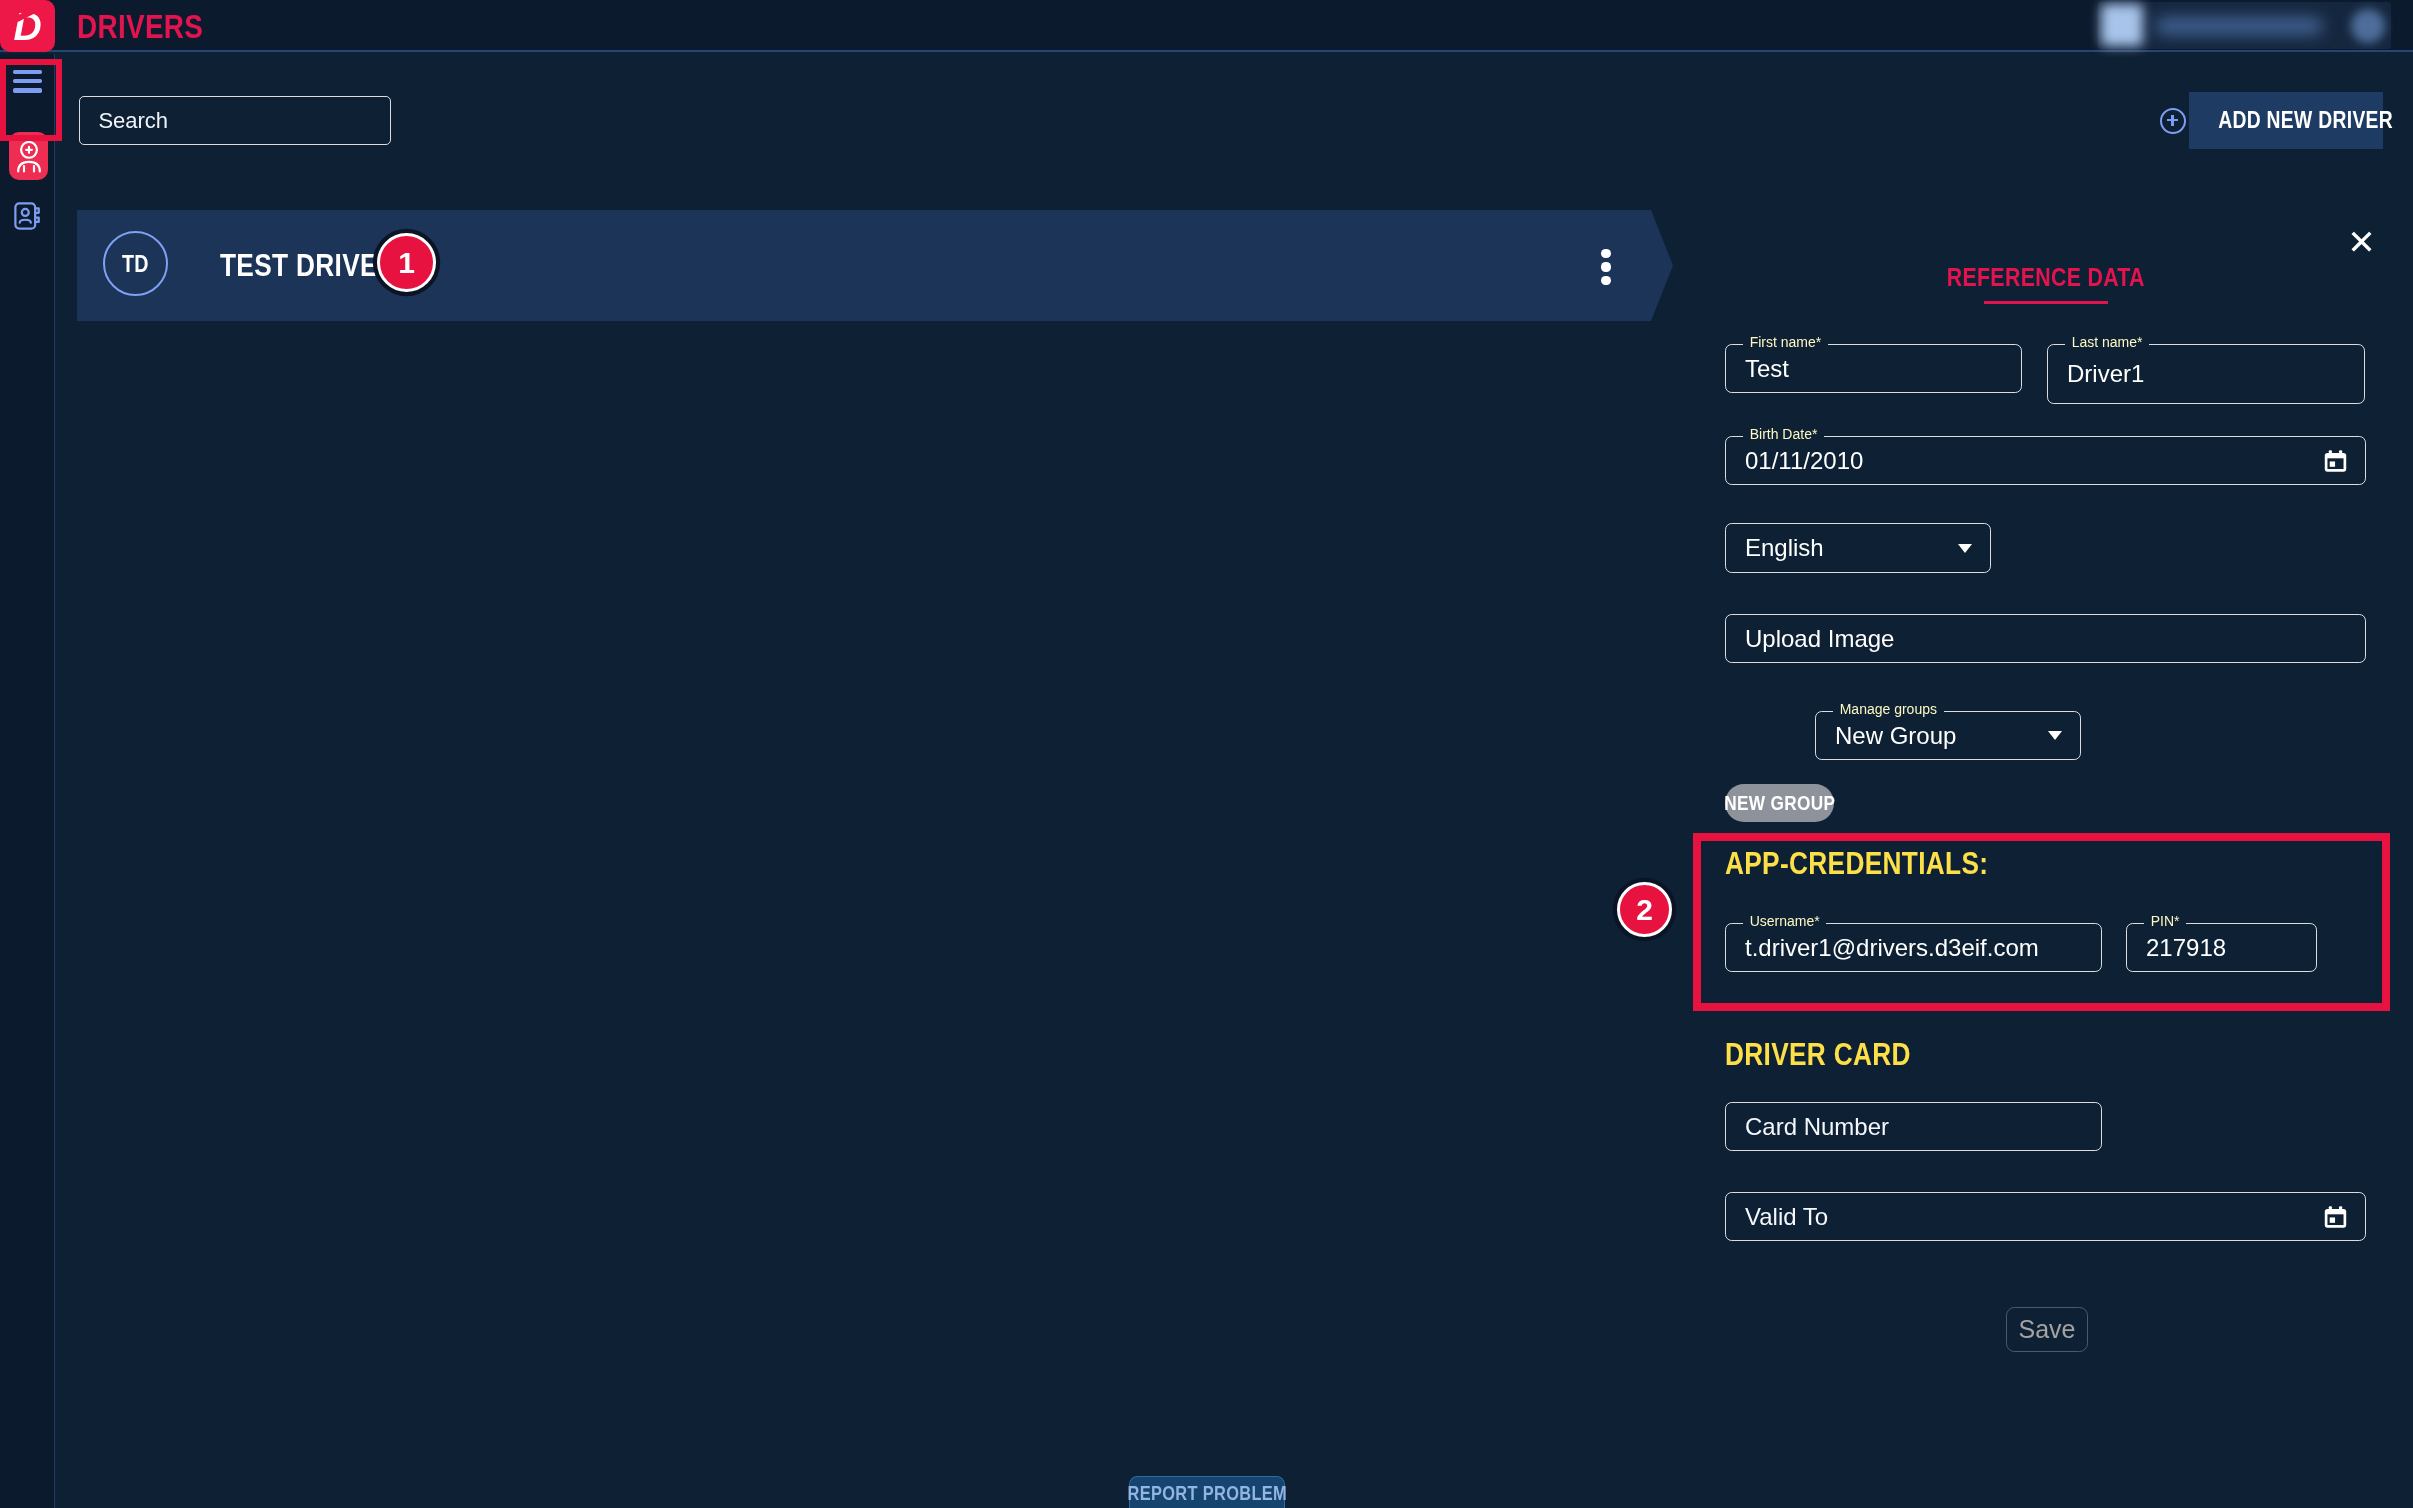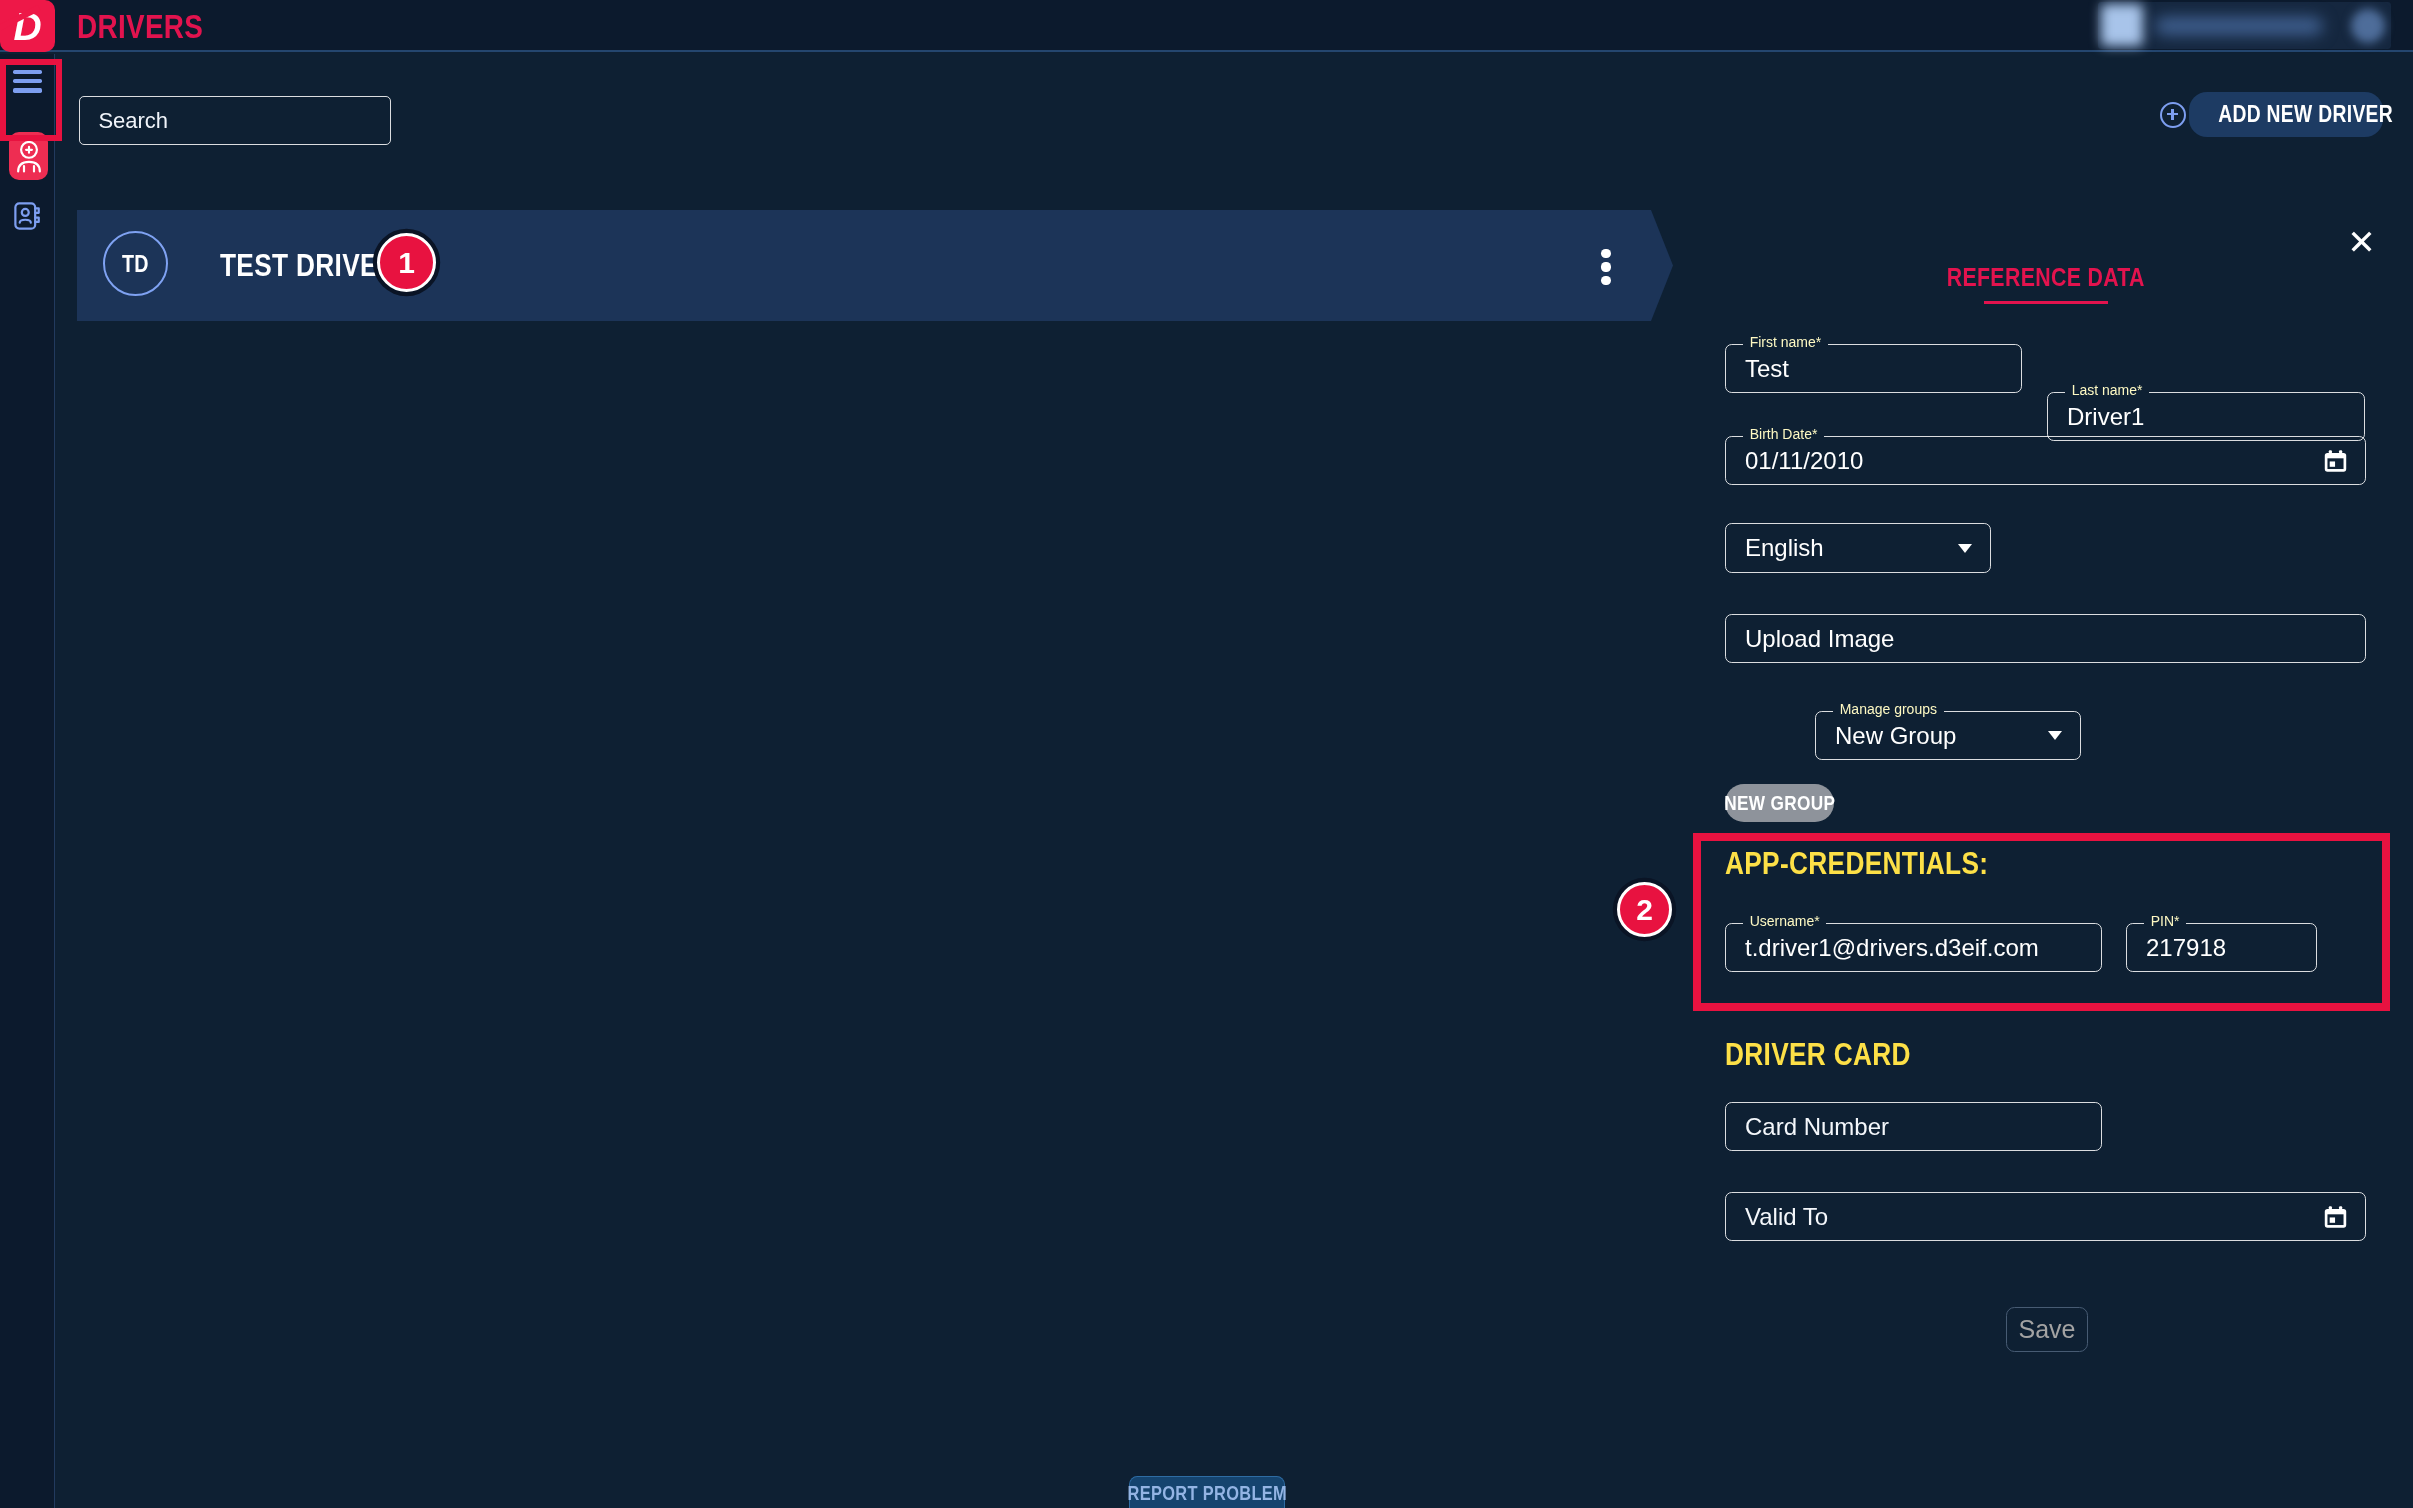--- a/index.html
+++ b/index.html
@@ -29,21 +29,21 @@
   .sidebar{position:absolute;left:0;top:54px;width:55px;height:1454px;background:var(--bar-bg);border-right:0.8px solid #223a5e;z-index:4;}
   .hamburger{position:absolute;left:13.4px;top:16px;width:28.5px;cursor:pointer;}
   .hamburger span{display:block;width:28.5px;height:4.2px;border-radius:1.7px;background:var(--periwinkle);margin-bottom:5px;}
   .ann-rect-sidebar{position:absolute;left:0px;top:59px;width:62px;height:82px;border:6.7px solid var(--ann);z-index:6;pointer-events:none;}
   .driver-btn{position:absolute;left:9.2px;top:78px;width:39px;height:48px;border-radius:10px;background:#ee2d52;display:flex;align-items:center;justify-content:center;}
   .contacts-btn{position:absolute;left:12.6px;top:147px;width:28.5px;height:30px;display:flex;align-items:center;justify-content:center;}
 
   
   .search{position:absolute;left:79px;top:96px;width:312px;height:49px;background:transparent;border:0.8px solid var(--border);border-radius:5px;color:#fff;font-size:22px;padding:0 18.4px;font-family:"Liberation Sans",sans-serif;outline:none;}
   .search::placeholder{color:#f0f4fa;opacity:1;}
-  .add-btn{position:absolute;left:2189px;top:92px;width:194px;height:45px;background:#1d3b63;border-radius:18px;display:flex;align-items:center;justify-content:center;gap:12.6px;color:#fff;font-size:23.5px;cursor:pointer;}
+  .add-btn{position:absolute;left:2189px;top:92px;width:194px;height:57px;background:#1d3b63;border-radius:0;display:flex;align-items:center;justify-content:center;gap:12.6px;color:#fff;font-size:23.5px;cursor:pointer;}
   .plus-circle{width:26px;height:26px;border:2.5px solid var(--periwinkle);border-radius:50%;position:relative;flex:0 0 auto;}
   .plus-circle::before,.plus-circle::after{content:"";position:absolute;background:var(--periwinkle);}
   .plus-circle::before{left:5px;top:9.2px;width:11px;height:2.5px;}
   .plus-circle::after{left:9.2px;top:5px;width:2.5px;height:11px;}
 
   
   .row{position:absolute;left:77px;top:210px;width:1596px;height:111px;background:var(--row-bg);clip-path:polygon(0 0,calc(100% - 22px) 0,100% 50%,calc(100% - 22px) 100%,0 100%);cursor:pointer;}
   .row-avatar{position:absolute;left:26px;top:21px;width:65px;height:65px;border:2.5px solid #7fa2f2;border-radius:50%;display:flex;align-items:center;justify-content:center;color:#fff;font-size:24px;}
   .row-name{position:absolute;left:143px;top:0;height:111px;display:flex;align-items:center;color:#fff;font-size:32px;}
   .kebab{position:absolute;left:1519px;top:39px;width:20px;height:42px;display:flex;flex-direction:column;align-items:center;gap:4.2px;cursor:pointer;}
@@ -60,21 +60,21 @@
   .panel-title{color:var(--accent);font-size:26px;}
   .panel-title-underline{width:124px;height:3.4px;background:var(--accent);margin:7.5px auto 0;}
 
   .field{position:absolute;border:0.8px solid var(--border);border-radius:6.7px;background:transparent;}
   .flabel{position:absolute;top:-11px;left:17px;background:var(--bg);padding:0 6.7px;color:#fef9c3;font-size:14px;white-space:nowrap;z-index:2;}
   .fvalue{width:100%;height:100%;background:transparent;border:none;outline:none;color:#fff;font-size:24px;padding:0 50px 0 19px;font-family:"Liberation Sans",sans-serif;}
   .fvalue::placeholder{color:#f4f7fb;opacity:1;}
   .ftext{display:flex;align-items:center;height:100%;color:#fff;font-size:24px;padding-left:19px;}
 
   .f-first{left:1725px;top:344px;width:297px;height:49px;}
-  .f-last{left:2047px;top:344px;width:318px;height:49px;margin-top:48px;}
+  .f-last{left:2047px;top:344px;width:318px;height:60px;}
   .f-birth{left:1725px;top:436px;width:641px;height:49px;}
   .f-lang{left:1725px;top:523px;width:266px;height:50px;cursor:pointer;}
   .f-upload{left:1725px;top:614px;width:641px;height:49px;cursor:pointer;}
   .f-groups{left:1815px;top:711px;width:266px;height:49px;cursor:pointer;}
   .f-user{left:1725px;top:923px;width:377px;height:49px;}
   .f-pin{left:2126px;top:923px;width:191px;height:49px;}
   .f-card{left:1725px;top:1102px;width:377px;height:49px;}
   .f-valid{left:1725px;top:1192px;width:641px;height:49px;}
 
   .caret{position:absolute;right:18.4px;top:50%;margin-top:-4.2px;width:0;height:0;border-left:7.5px solid transparent;border-right:7.5px solid transparent;border-top:9.2px solid #fff;}

